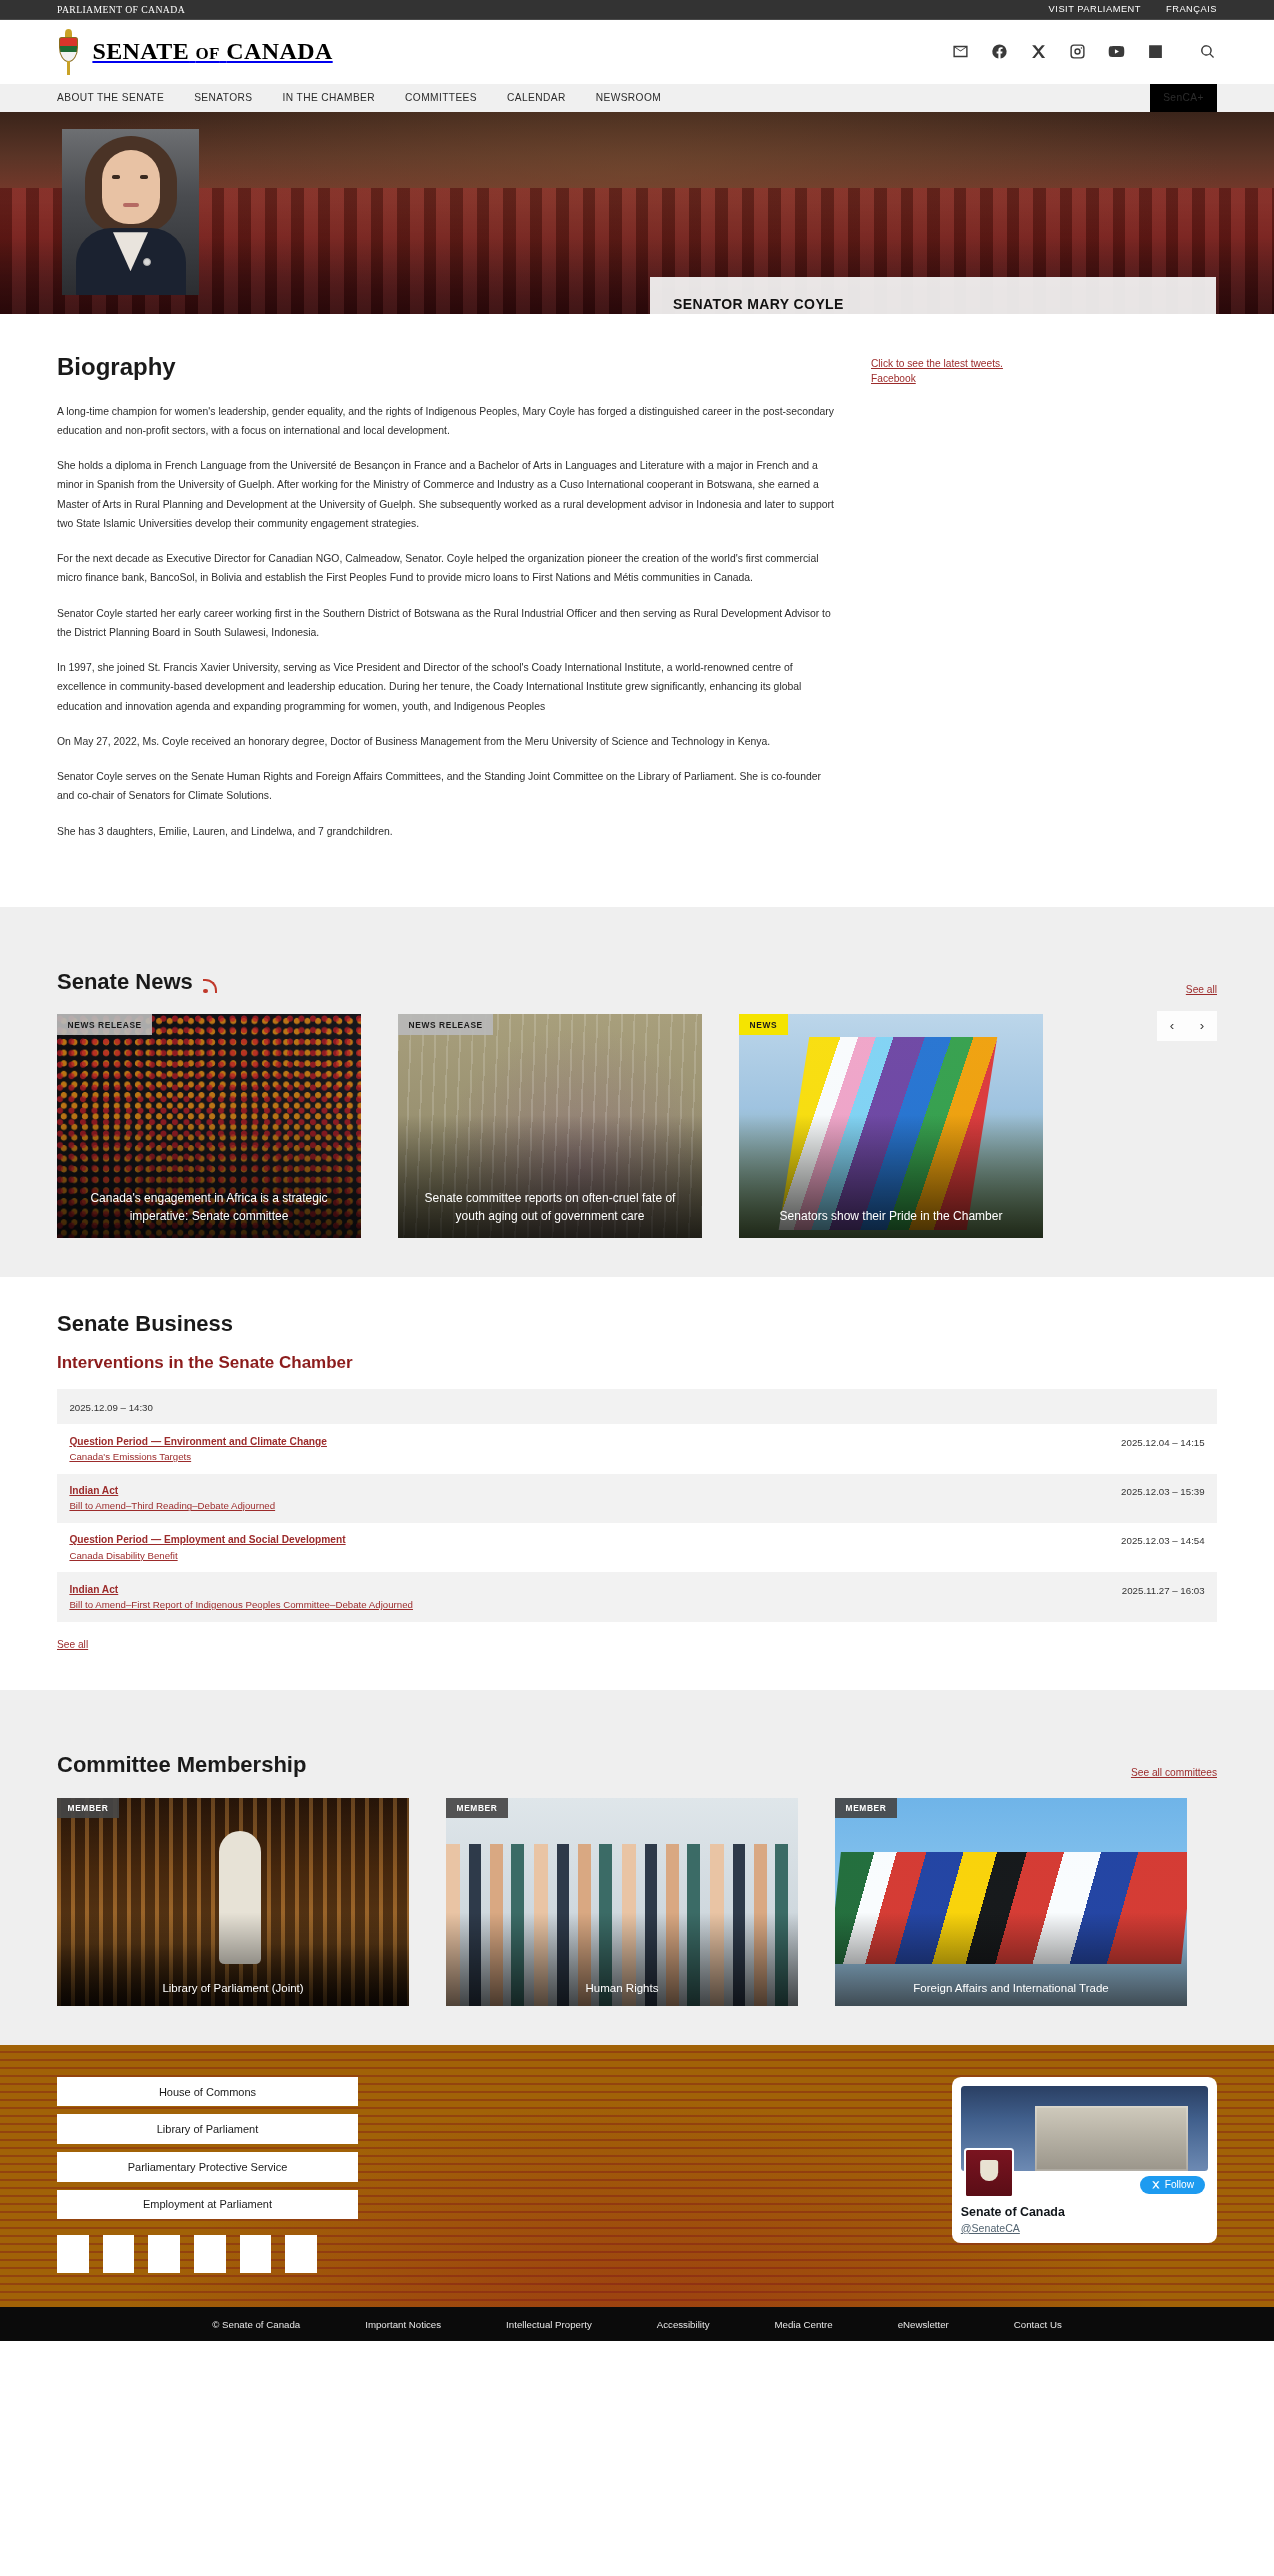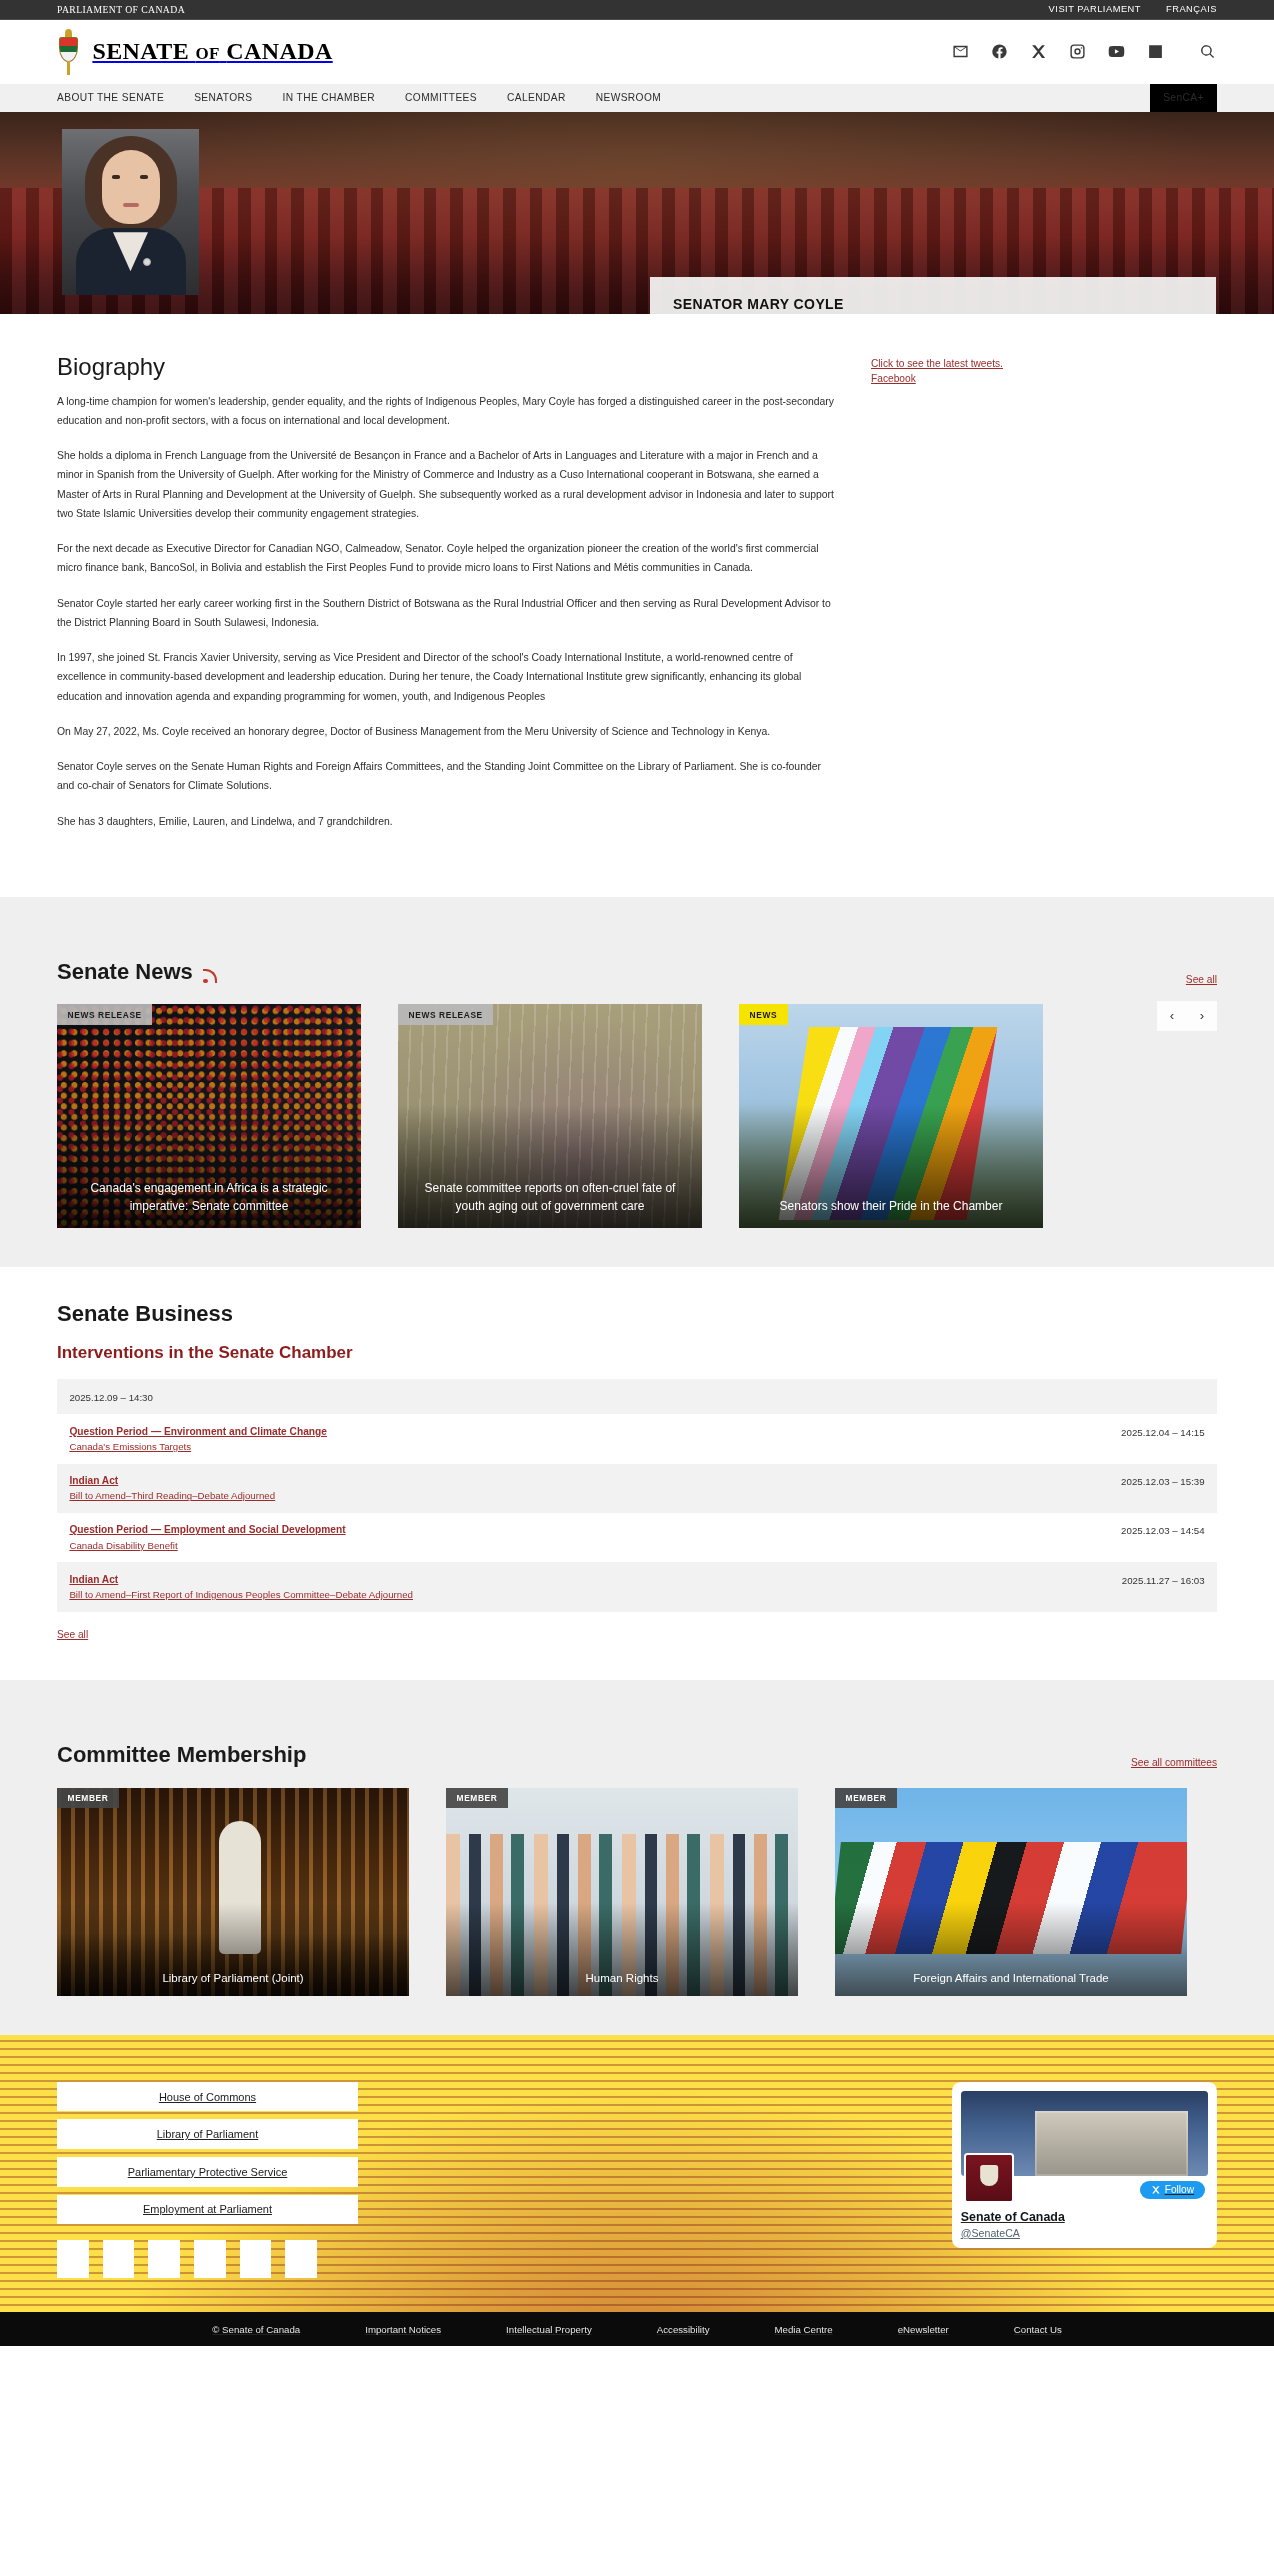--- a/index.html
+++ b/index.html
@@ -109,21 +109,21 @@
     position: absolute; left: 650px; top: 165px; width: 566px; padding: 19.5px 23px 17.7px 23px;
     background: rgba(245,245,245,.93);
   }
   .senator-card h1 {
     font-size: 14px; font-weight: bold; letter-spacing: 0.4px; color: #111; margin-bottom: 11.5px;
   }
 
   
   .bio-section { padding: 39px 57px 50px 57px; display: flex; gap: 35px; }
   .bio-main { width: 779px; }
-  .bio-main h2 { font-size: 24px; font-weight: normal; color: #1a1a1a; margin-bottom: 11px; }
+  .bio-main h2 { font-size: 24px; font-weight: bold; color: #1a1a1a; margin-bottom: 21px; }
   .bio-main p { font-size: 10.4px; line-height: 1.85; color: #2d2d2d; margin-bottom: 16px; }
   .bio-side { padding-top: 5.3px; }
   .bio-side a { display: block; font-size: 10.2px; color: #9c2b2b; text-decoration: underline; margin-bottom: 4.4px; }
 
   
   .news-section { background: #efefef; padding: 32px 57px 39px 57px; }
   .sec-head { display: flex; align-items: flex-end; margin-bottom: 19.5px; margin-top: 30px; }
   .sec-head h2 { font-size: 22px; font-weight: bold; color: #1a1a1a; }
   .rss { display: inline-block; margin-left: 8.8px; width: 16px; height: 16px; position: relative; vertical-align: -0.9px; }
   .rss::before { content:""; position:absolute; left:1.8px; bottom:1.8px; width:4.4px; height:4.4px; border-radius:50%; background:#c0392b; }
@@ -217,21 +217,21 @@
     transform: skewX(-6deg); opacity: .95;
   }
   .cm-shade { position:absolute; left:0; right:0; bottom:0; height:100%;
     background: linear-gradient(180deg, rgba(0,0,0,0) 55%, rgba(0,0,0,.66) 100%); z-index:3; }
   .cm-badge { position:absolute; left:0; top:0; padding:5.3px 10.6px; background: rgba(70,70,70,.92);
     color:#fff; font-size:8.4px; font-weight:bold; letter-spacing:0.6px; z-index:4; }
   .cm-title { position:absolute; left:0; right:0; bottom:11.5px; text-align:center; color:#fff; font-size:11.5px; z-index:4; }
 
   
   .footer {
-    position: relative; background: #fde047; padding: 47px 57px 0 57px; min-height: 265px; text-decoration: underline;
+    position: relative; background: #a16207; padding: 32px 57px 0 57px; min-height: 265px;
   }
   .footer::before {
     content:""; position:absolute; inset:0;
     background: repeating-linear-gradient(0deg, rgba(120,10,25,.35) 0 1.8px, transparent 1.8px 8px),
                 radial-gradient(ellipse at 50% 120%, rgba(150,15,30,.55), transparent 60%);
   }
   .footer-inner { position: relative; display: flex; }
   .footer-links { width: 301px; }
   .footer-links a {
     display: block; background: #fff; color: #1a1a1a; text-align: center;

